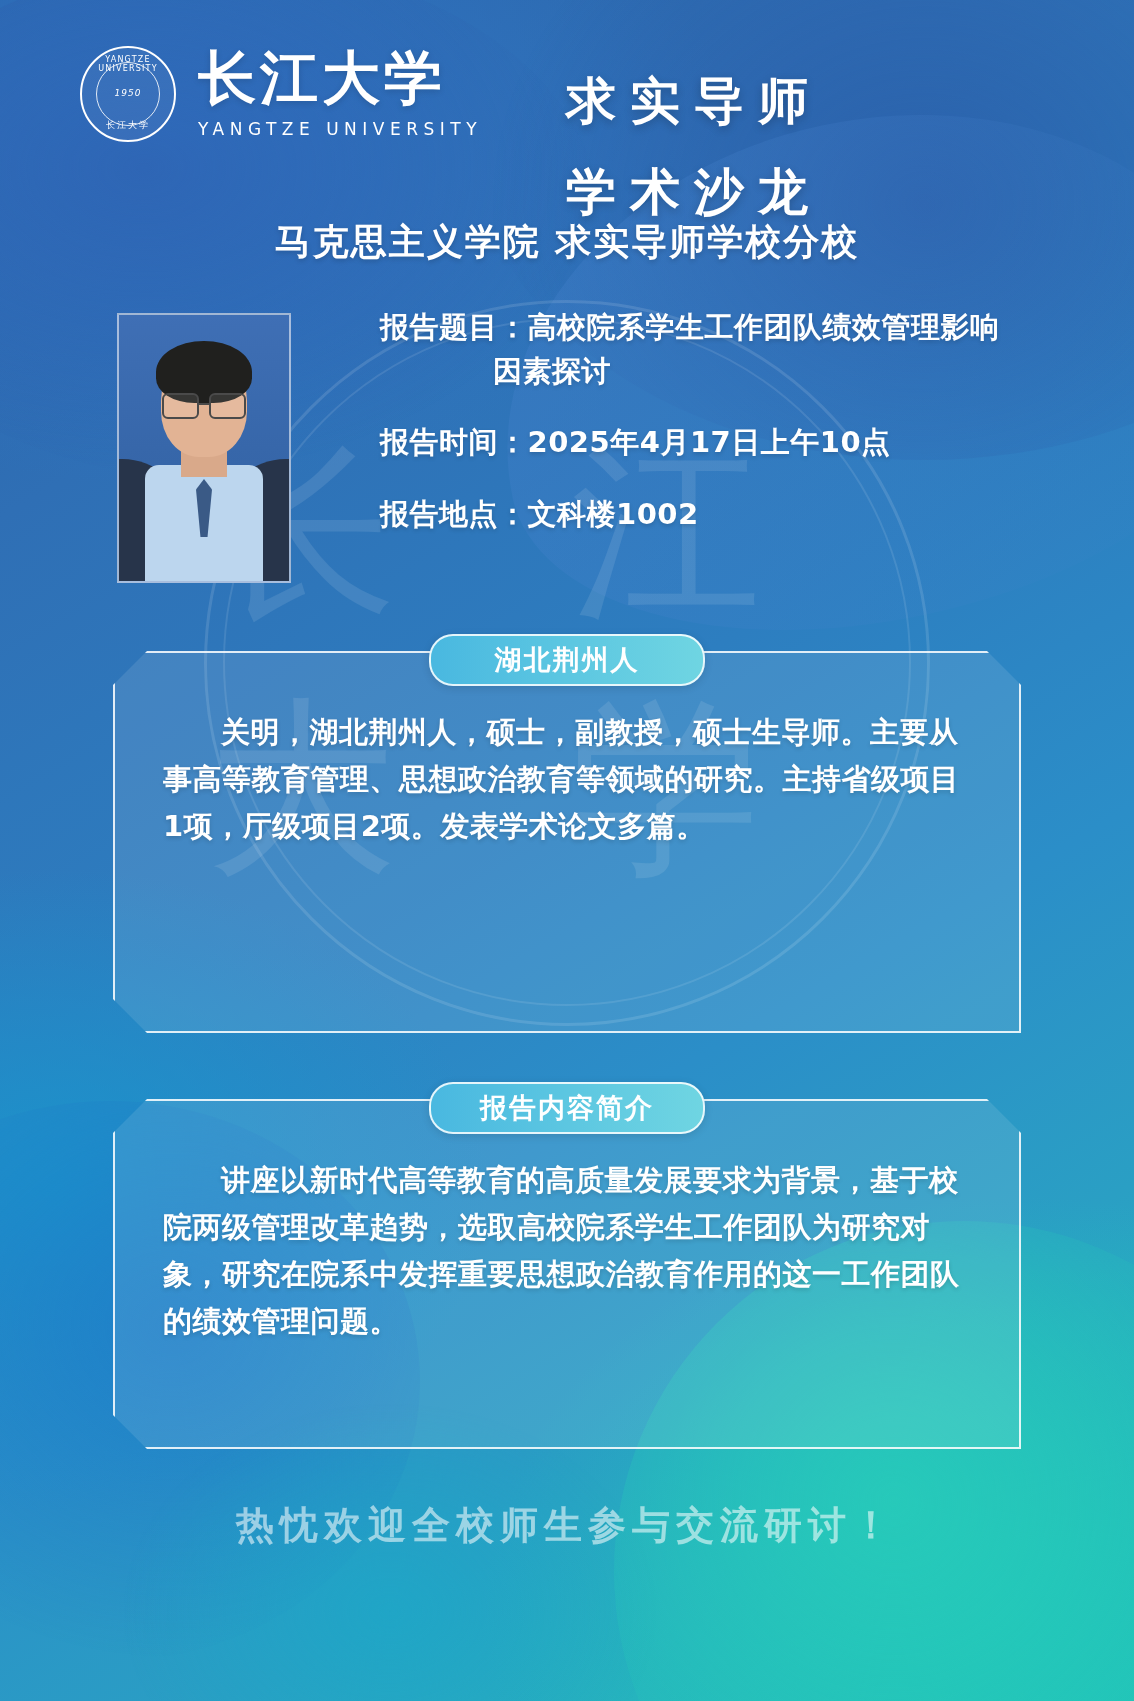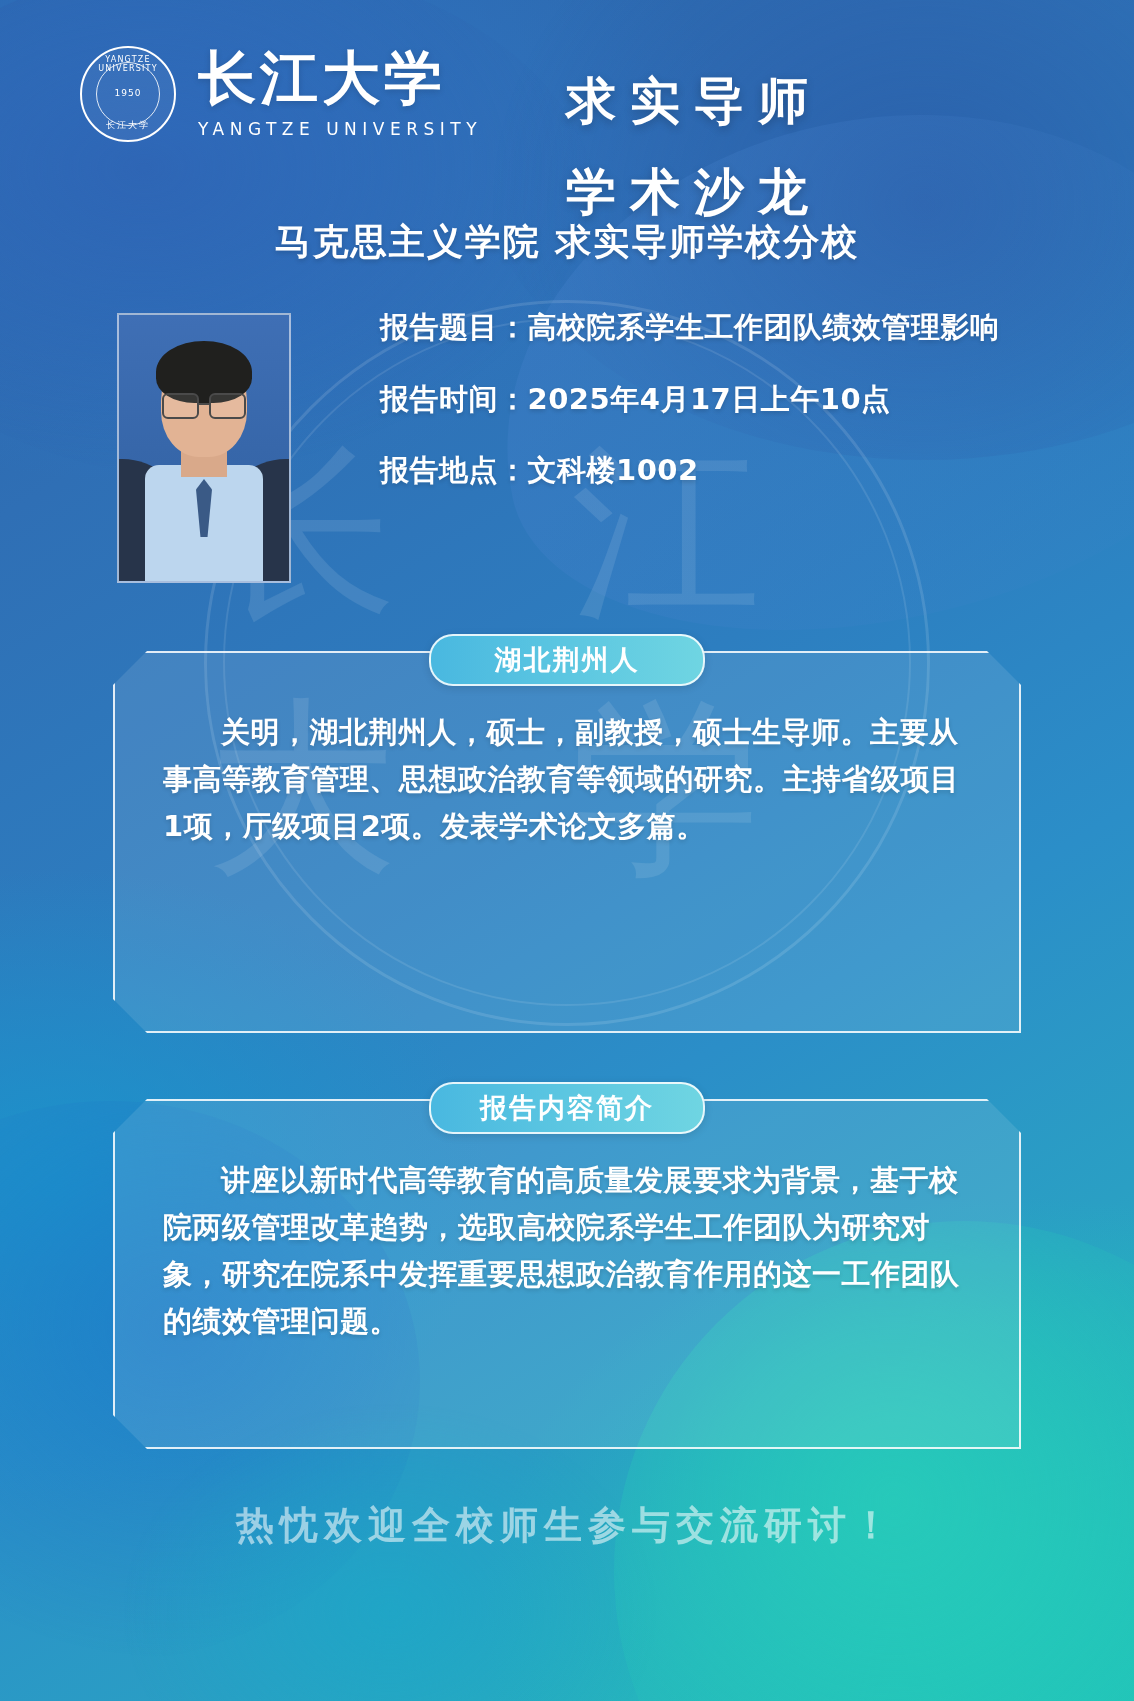--- a/index.html
+++ b/index.html
@@ -56,21 +56,21 @@
     width:92px;height:92px;border-radius:50%;
     border:2.5px solid #ffffff;
     display:flex;align-items:center;justify-content:center;
     position:relative;
     background:rgba(255,255,255,0.05);
   }
   .seal-inner{
     width:62px;height:62px;border-radius:50%;
     border:1.5px solid rgba(255,255,255,0.85);
     display:flex;align-items:center;justify-content:center;
-    font-size:9px;color:#fff;letter-spacing:1px;line-height:1.1;
+    font-size:9px;color:#fff;letter-spacing:1px;line-height:1.1;font-style:italic;
   }
   .seal-top{
     position:absolute;top:7px;left:0;width:100%;text-align:center;
     font-size:8px;color:#fff;letter-spacing:1.2px;
   }
   .seal-bottom{
     position:absolute;bottom:8px;left:0;width:100%;text-align:center;
     font-size:9px;color:#fff;letter-spacing:2px;
   }
   .uni-name{color:#fff;}
@@ -222,20 +222,21 @@
     <div class="p-neck"></div>
     <div class="p-head"></div>
     <div class="p-hair"></div>
     <div class="p-glass">
         <span></span>
       </div>
   </div>
 
   <div class="info">
     <div class="line">报告题目：高校院系学生工作团队绩效管理影响</div>
+    <div class="line indent">因素探讨</div>
     <div class="line gap">报告时间：2025年4月17日上午10点</div>
     <div class="line gap">报告地点：文科楼1002</div>
   </div>
 
   <div class="banner" id="bio-banner">湖北荆州人</div>
   <div class="card" id="bio-card">
     <div class="card-inner">
       <p>关明，湖北荆州人，硕士，副教授，硕士生导师。主要从事高等教育管理、思想政治教育等领域的研究。主持省级项目1项，厅级项目2项。发表学术论文多篇。</p>
     </div>
   </div>

